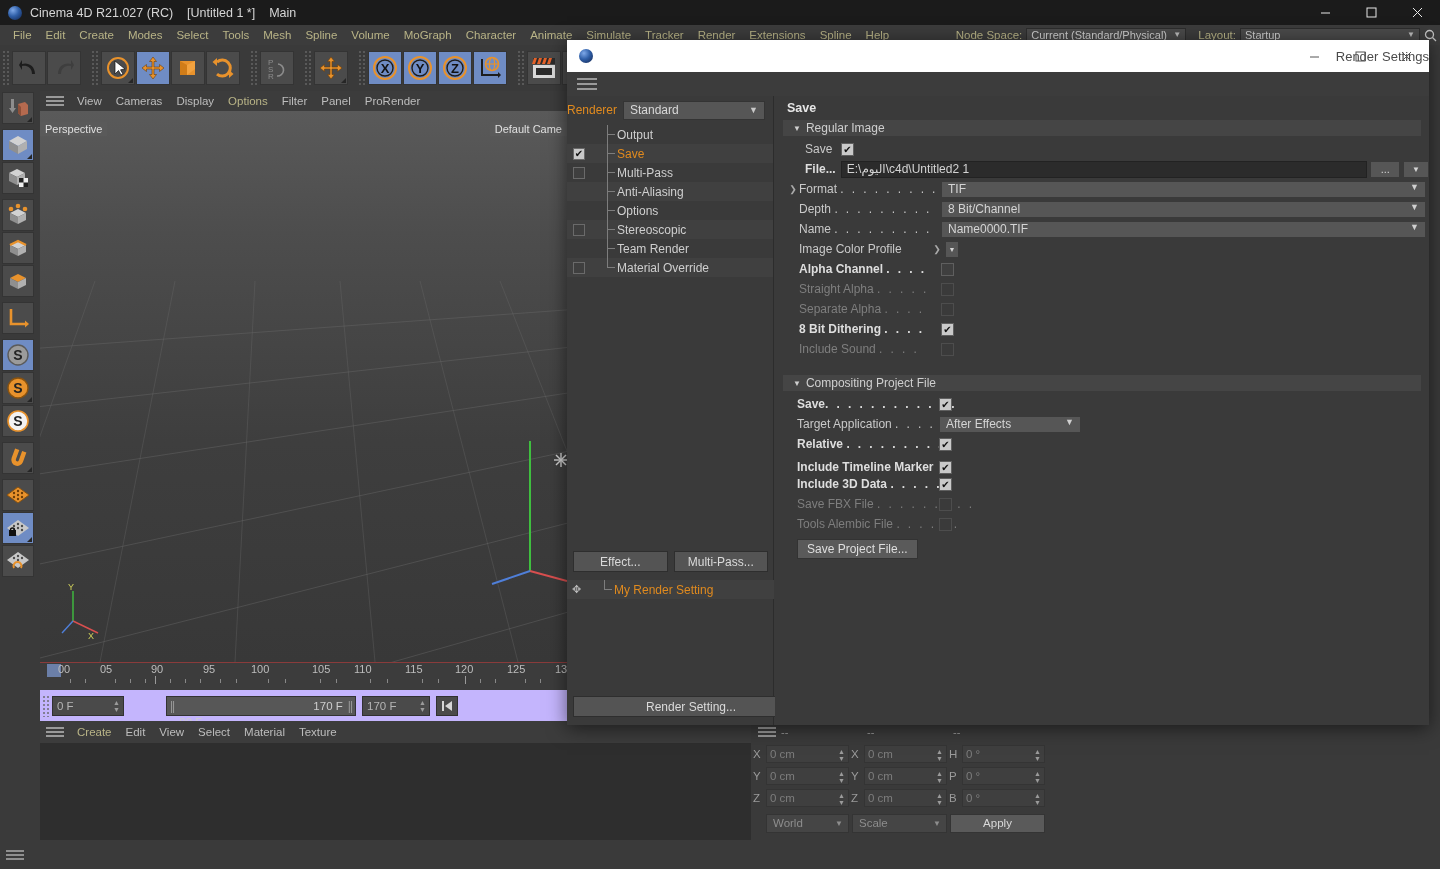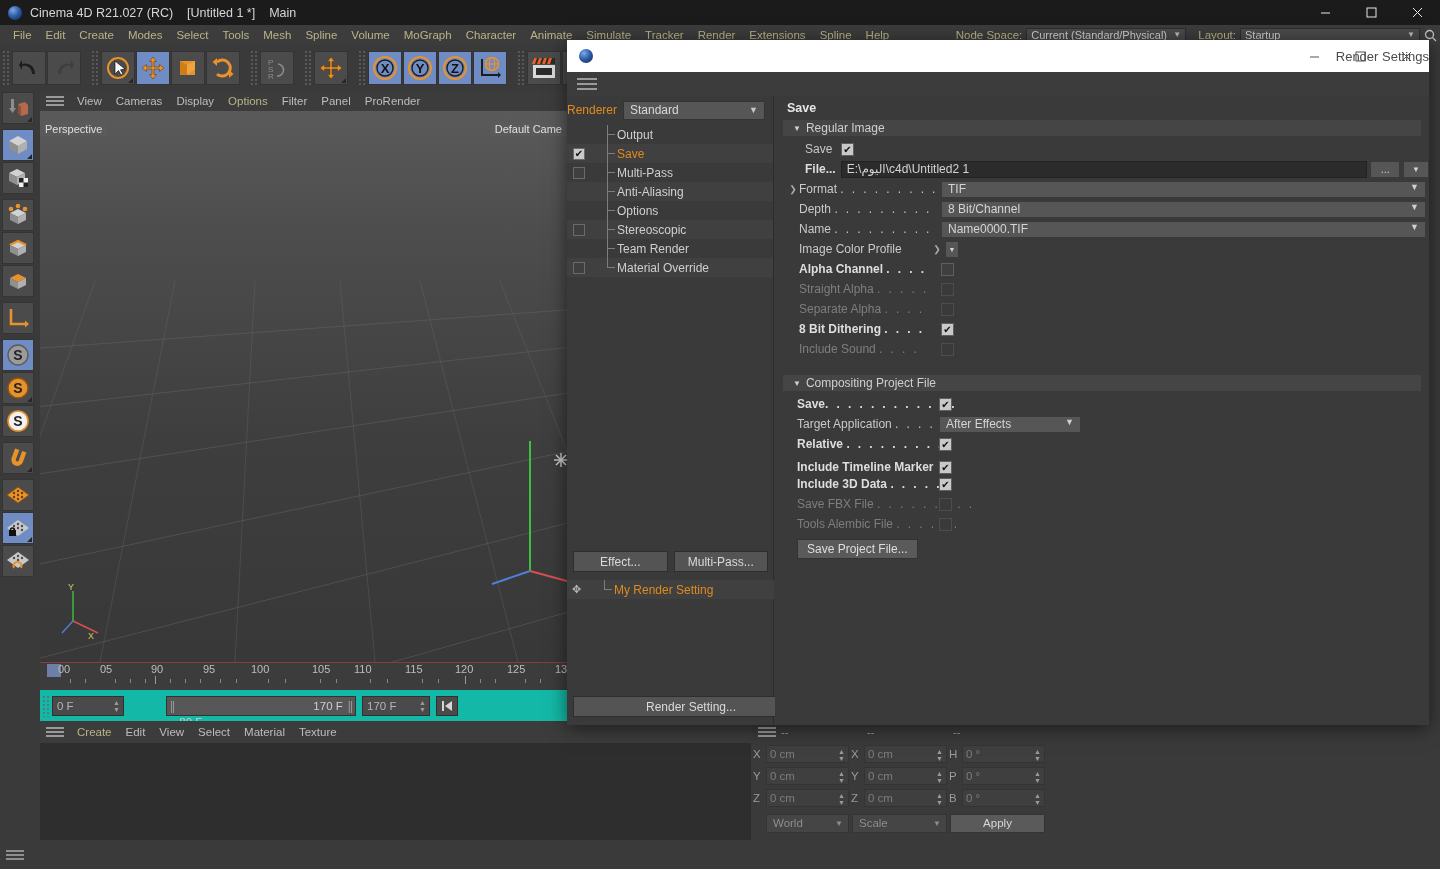--- a/index.html
+++ b/index.html
@@ -97,21 +97,21 @@
              padding:1px 5px; }
   #vp-timeline{
     position:absolute; left:0; top:571px; width:527px; height:28px; background:#3c3c3c;
     border-top:1px solid #8a3b3b;
   }
   .tl-tick{ position:absolute; top:16px; width:1px; height:4px; background:#888; }
   .tl-major{ position:absolute; top:13px; width:1px; height:8px; background:#9a9a9a; }
   .tl-num{ position:absolute; top:0px; font-size:11px; color:#bdbdbd; }
   .tl-play{ position:absolute; left:7px; top:1px; width:14px; height:13px; background:#6b7fa8; }
   #vp-controls{
-    position:absolute; left:0; top:599px; width:527px; height:31px; background:#14b8a6;
+    position:absolute; left:0; top:599px; width:527px; height:31px; background:#c4b5fd;
     display:flex; align-items:center;
   }
   .numfield{
     height:20px; background:#4a4a4a; border:1px solid #313131; color:#b4b4b4; font-size:11.5px;
     display:flex; align-items:center; padding:0 4px; position:relative;
   }
   .spin{ position:absolute; right:3px; top:2px; display:flex; flex-direction:column;
          align-items:center; line-height:7px; font-size:7px; color:#9b9b9b;}
   .rangebar{
     height:20px; background:#575757; border:1px solid #333; display:flex; align-items:center;

